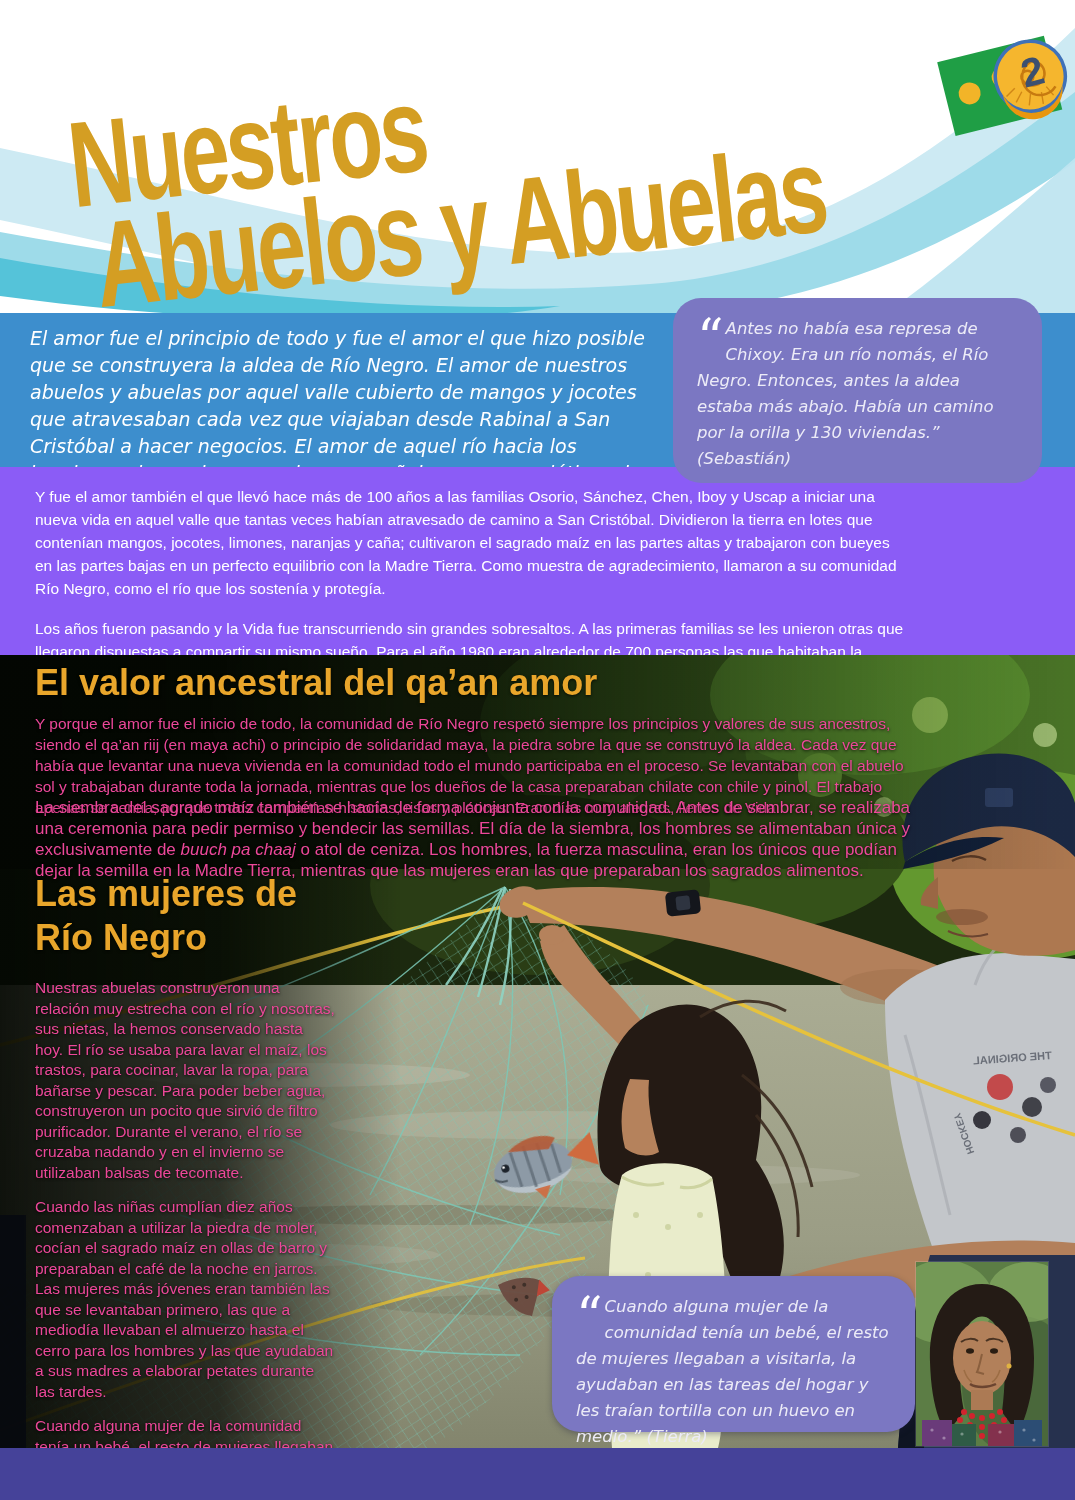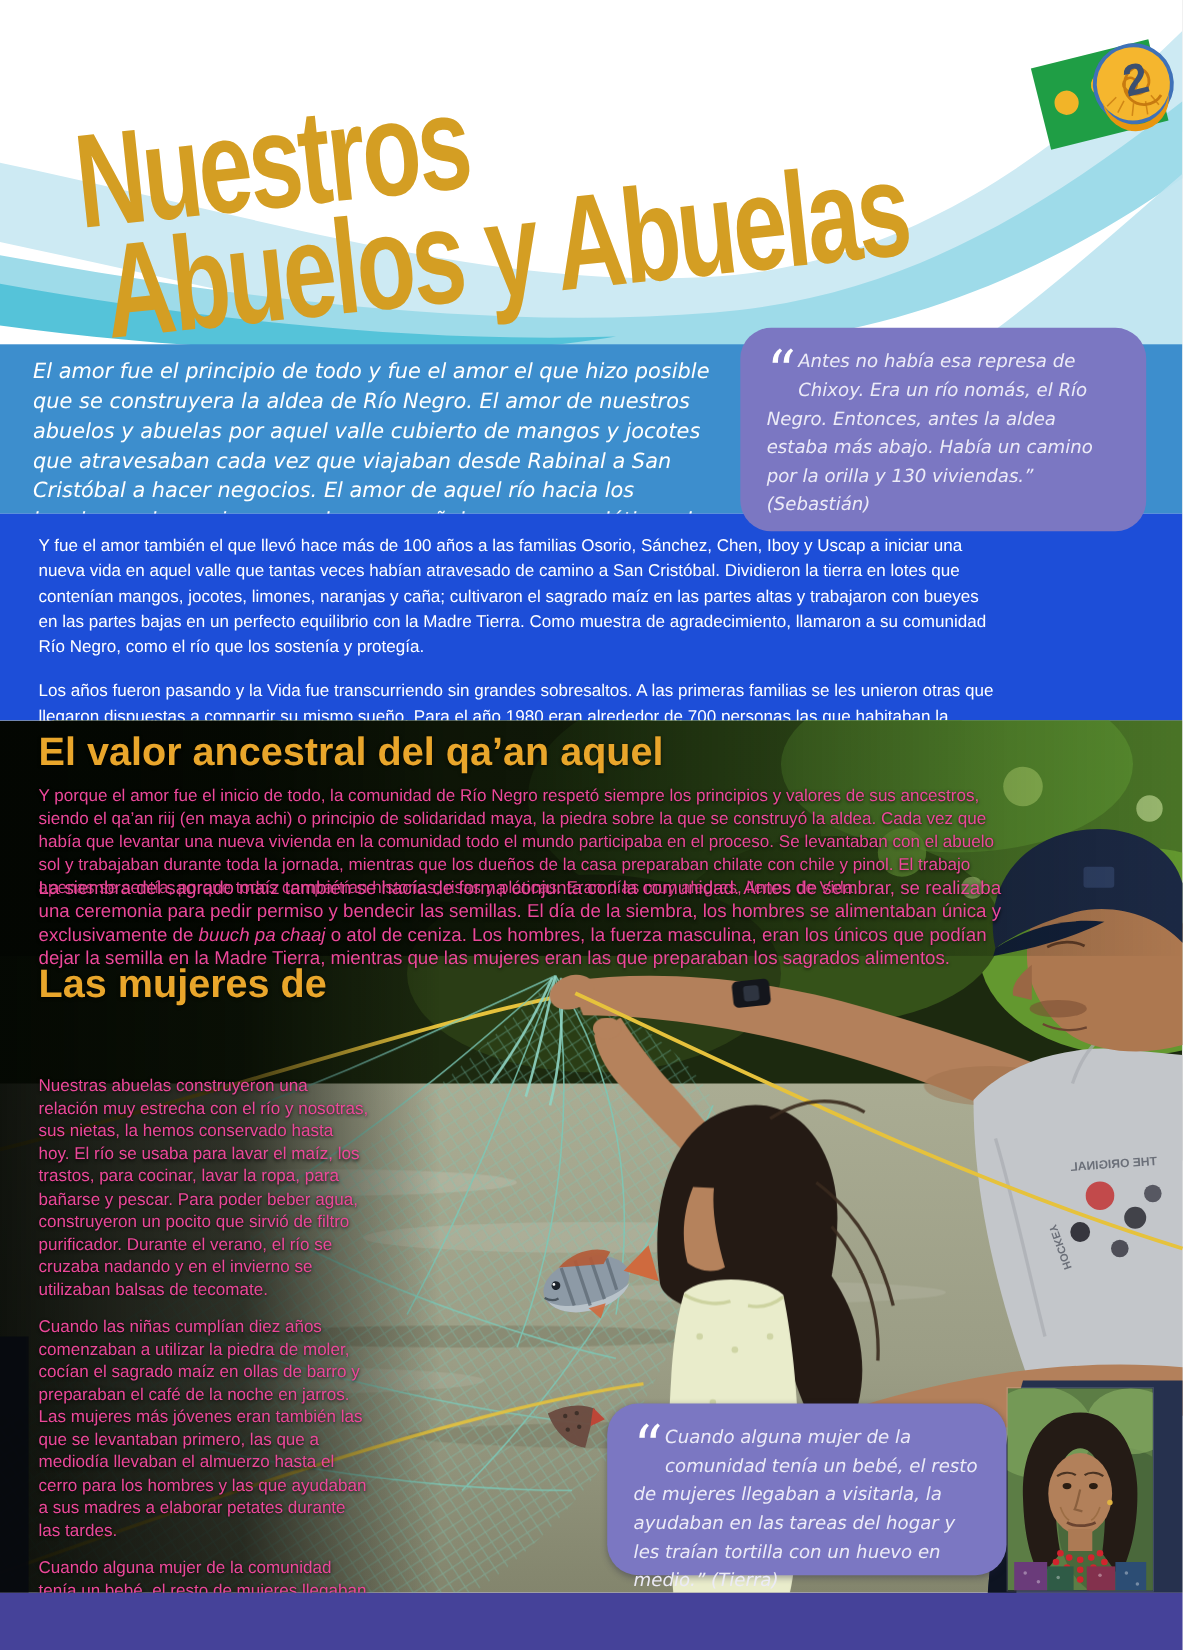--- a/index.html
+++ b/index.html
@@ -26,21 +26,21 @@
   .qbox{background:#7b77c2;border-radius:28px;color:#ecebf7;}
   .qbox-1{left:673px;top:298px;width:369px;height:185px;}
   .qbox-2{left:552px;top:1276px;width:363px;height:156px;box-shadow:0 2px 6px rgba(30,30,60,.35);}
   .qbox .inner{position:absolute;left:24px;top:18px;right:22px;bottom:14px;}
   .qmark{float:left;font-family:"DejaVu Serif",serif;font-size:52px;line-height:40px;
     color:#ffffff;margin:2px 8px 0 0;letter-spacing:-6px;}
   .qtext{font-family:"DejaVu Sans",sans-serif;font-style:italic;
     font-size:16.5px;line-height:26px;}
 
   
-  .panel{left:0;top:467px;width:1075px;height:188px;background:#1d4ed8;}
+  .panel{left:0;top:467px;width:1075px;height:188px;background:#8b5cf6;}
   .panel p{position:static;margin:0 170px 0 35px;color:#ffffff;
     font-size:15.5px;line-height:23px;}
   .panel .p1{padding-top:18px;}
   .panel .p2{padding-top:17px;}
 
   
   .photo{left:0;top:655px;width:1075px;height:793px;}
   .overphoto{color:#ec4899;text-shadow:0 1px 3px rgba(0,0,0,.85);}
   .h-orange{color:#e9a62b;font-weight:bold;text-shadow:0 1px 3px rgba(0,0,0,.7);}
   .h-qaan{left:35px;top:662px;font-size:36px;letter-spacing:0;}
@@ -265,26 +265,27 @@
           <circle cx="20" cy="12" r="2"></circle>
         </g>
       <path d="M40,-11 L52,-2 L40,6 Z" fill="#c04233"></path>
     </g>
 
     <rect x="0" y="0" width="1075" height="214" fill="url(#topFade)"></rect>
     <rect x="0" y="0" width="400" height="793" fill="url(#leftFade)"></rect>
     <rect x="0" y="560" width="26" height="233" fill="#06090f" opacity="0.85"></rect>
   </svg>
 
-  <div class="abs h-orange h-qaan">El valor ancestral del qa’an aquel</div>
+  <div class="abs h-orange h-qaan">El valor ancestral del qa’an amor</div>
   <div class="abs overphoto p-qaan1">Y porque el amor fue el inicio de todo, la comunidad de Río Negro respetó siempre los principios y valores de sus ancestros, siendo el qa’an riij (en maya achi) o principio de solidaridad maya, la piedra sobre la que se construyó la aldea. Cada vez que había que levantar una nueva vivienda en la comunidad todo el mundo participaba en el proceso. Se levantaban con el abuelo sol y trabajaban durante toda la jornada, mientras que los dueños de la casa preparaban chilate con chile y pinol. El trabajo apenas se sentía, porque todos compartían historias, risas y pláticas. Eran días muy alegres, llenos de Vida.</div>
   <div class="abs overphoto p-qaan2"><span>La siembra del sagrado maíz también se hacía de forma conjunta con la comunidad. Antes de sembrar, se realizaba una ceremonia para pedir permiso y bendecir las semillas. El día de la siembra, los hombres se alimentaban única y exclusivamente de </span><i>buuch pa chaaj</i><span> o atol de ceniza. Los hombres, la fuerza masculina, eran los únicos que podían dejar la semilla en la Madre Tierra, mientras que las mujeres eran las que preparaban los sagrados alimentos.</span></div>
 
   <div class="abs h-orange h-muj">
     <div>Las mujeres de</div>
+    <div>Río Negro</div>
   </div>
 
   <div class="abs overphoto col">
     <p>Nuestras abuelas construyeron una relación muy estrecha con el río y nosotras, sus nietas, la hemos conservado hasta hoy. El río se usaba para lavar el maíz, los trastos, para cocinar, lavar la ropa, para bañarse y pescar. Para poder beber agua, construyeron un pocito que sirvió de filtro purificador. Durante el verano, el río se cruzaba nadando y en el invierno se utilizaban balsas de tecomate.</p>
     <p>Cuando las niñas cumplían diez años comenzaban a utilizar la piedra de moler, cocían el sagrado maíz en ollas de barro y preparaban el café de la noche en jarros. Las mujeres más jóvenes eran también las que se levantaban primero, las que a mediodía llevaban el almuerzo hasta el cerro para los hombres y las que ayudaban a sus madres a elaborar petates durante las tardes.</p>
     <p>Cuando alguna mujer de la comunidad tenía un bebé, el resto de mujeres llegaban a visitarla, la ayudaban en las tareas del hogar y les traían tortilla con un huevo en medio.</p>
 
   </div>
 
   <div class="abs qbox qbox-2">

